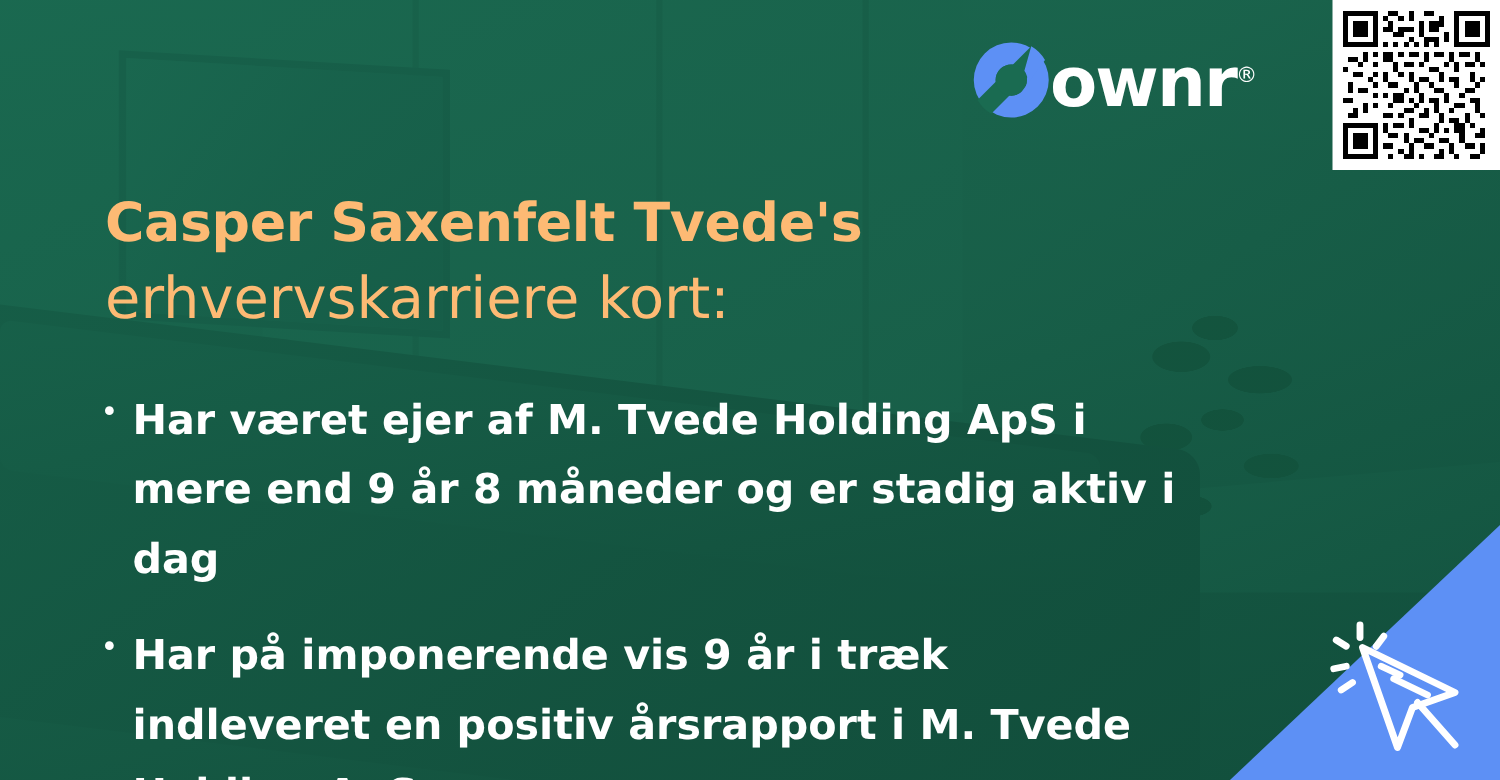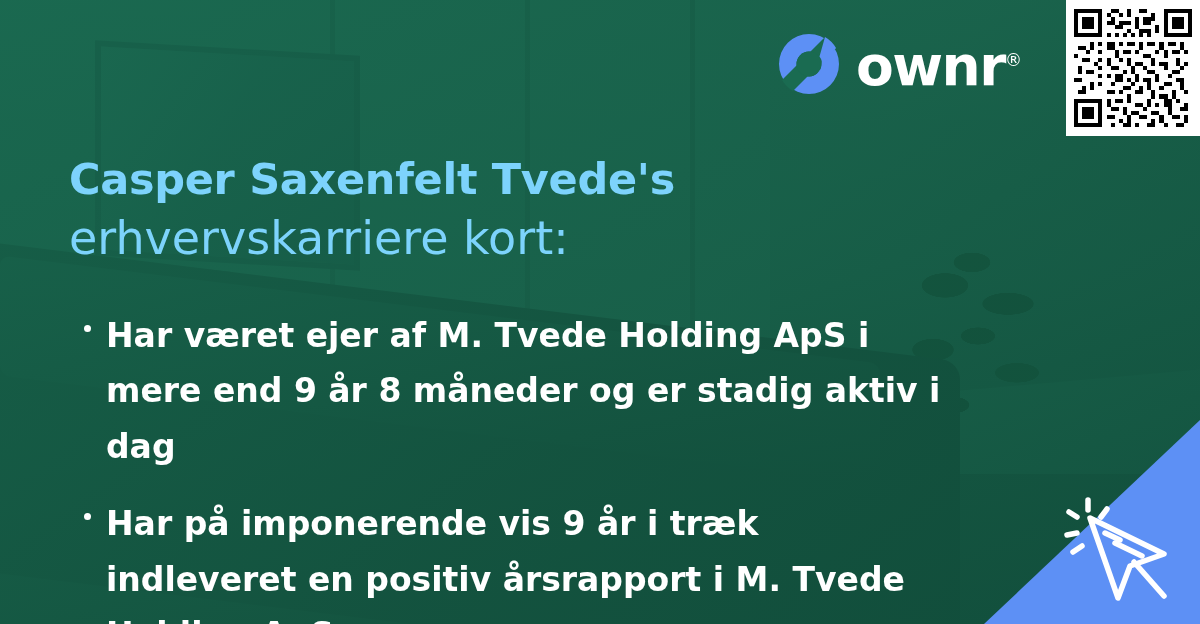--- a/index.html
+++ b/index.html
@@ -132,21 +132,20 @@
     inset: 0;
     background: linear-gradient(135deg, rgba(24,104,79,.86) 0%, rgba(22,96,73,.80) 55%, rgba(18,84,64,.88) 100%);
   }
 
   
   .logo {
     position: absolute;
     left: 778px; top: 33px;
     display: flex;
     align-items: center;
-    gap: 16px;
   }
   .logo-mark { width: 62px; height: 62px; display: block; }
   .logo-word {
     color: #ffffff;
     font-size: 55px;
     font-weight: 700;
     letter-spacing: -1.5px;
     line-height: 1;
     position: relative;
     top: 2px;
@@ -164,23 +163,23 @@
     left: 1066px; top: 0;
     width: 134px; height: 136px;
     background: #ffffff;
     padding: 8px;
   }
   .qr-panel svg { display: block; width: 100%; height: 100%; }
 
   
   .headline {
     position: absolute;
-    left: 69px; top: 154px;
+    left: 84px; top: 154px;
     width: 900px;
-    color: #7dd3fc;
+    color: #fdba74;
   }
   .headline .line1 {
     font-size: 43px;
     font-weight: 700;
     line-height: 1.18;
     letter-spacing: -.3px;
     margin: 0;
   }
   .headline .line2 {
     font-size: 46px;

